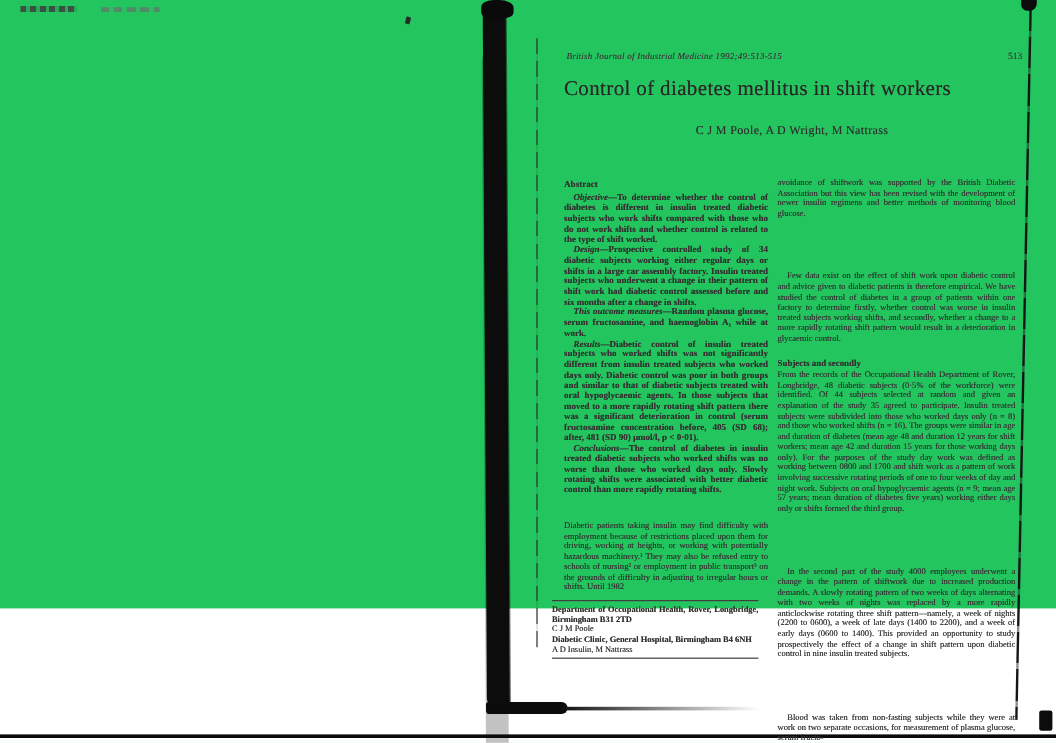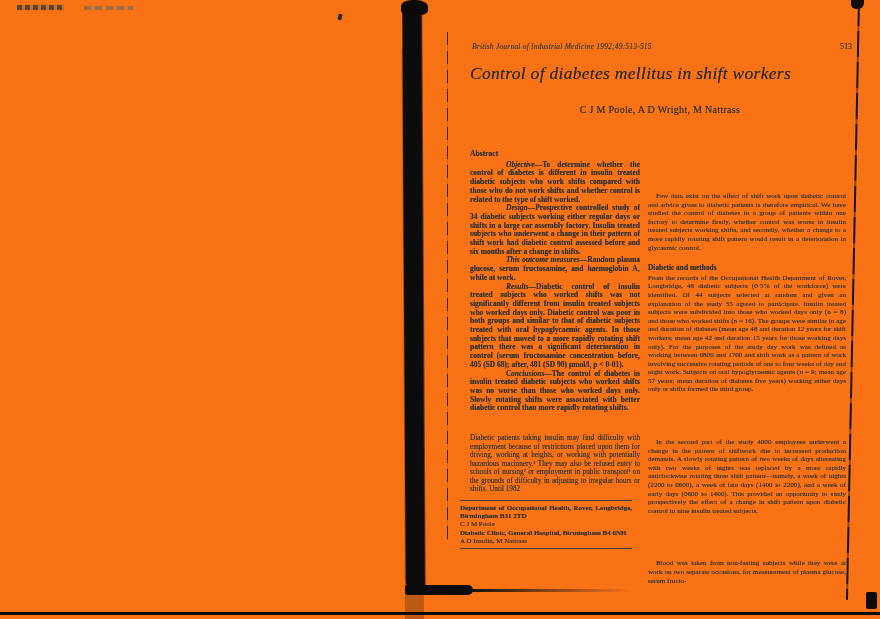--- a/index.html
+++ b/index.html
@@ -4,22 +4,22 @@
 <style>
   html, body {
     margin: 0; padding: 0;
     width: 880px; height: 619px;
     background: #ffffff;
     overflow: hidden;
     font-family: "Liberation Serif", "DejaVu Serif", serif;
   }
   #page {
     position: relative;
-    width: 880px; height: 619px;
-    background: #f97316;
+    width: 880px; height: 507px;
+    background: #22c55e;
   }
   
   .tl-mark-1 {
     position: absolute; left: 17px; top: 5px; width: 47px; height: 5px;
     background: repeating-linear-gradient(90deg, #3d3d3d 0 5px, rgba(70,70,70,.25) 5px 8px);
     opacity: .85;
   }
   .tl-mark-2 {
     position: absolute; left: 84px; top: 6px; width: 49px; height: 4px;
     background: repeating-linear-gradient(90deg, #6a6a6a 0 7px, rgba(120,120,120,.2) 7px 11px);
@@ -79,34 +79,33 @@
     position: absolute; left: 472px; top: 42px; width: 260px;
     font-style: italic; font-size: 7.5px; letter-spacing: .2px; color: #3a3a38;
   }
   .page-number {
     position: absolute; left: 840px; top: 42px; font-size: 8px; color: #3a3a38;
   }
   .article-title {
     position: absolute; left: 470px; top: 63px; width: 390px;
     font-size: 17.5px; font-weight: 400; letter-spacing: .3px; color: #262624;
     margin: 0;
-    font-style: italic;
   }
   .authors-line {
     position: absolute; left: 470px; top: 104px; width: 380px;
     font-size: 10px; letter-spacing: .3px; color: #2e2e2c; text-align: center;
   }
   .abstract-block {
     position: absolute; left: 470px; top: 150px; width: 170px;
     font-size: 7.5px; line-height: 8.7px; font-weight: bold;
     text-align: justify;
   }
   .abstract-heading { font-weight: bold; font-size: 7.6px; margin: 0 0 2px 0; }
   .abs-p { margin: 0; text-indent: 8px; }
-  .abs-label { font-style: italic; margin-left: 28px; }
+  .abs-label { font-style: italic; }
   .intro-para {
     position: absolute; left: 470px; top: 434px; width: 170px;
     font-size: 7.2px; line-height: 8.5px; text-align: justify; margin: 0;
   }
   .affil-block {
     position: absolute; left: 460px; top: 500px; width: 172px;
     font-size: 7px; line-height: 8px;
   }
   .affil-rule { border: none; border-top: 1px solid #3f3f3d; margin: 0 0 3px 0; }
   .affil-rule.bottom { margin: 3px 0 0 0; }
@@ -161,20 +160,21 @@
   <div class="affil-block txt">
     <hr class="affil-rule">
     <p class="affil-addr">Department of Occupational Health, Rover, Longbridge, Birmingham B31 2TD</p>
     <p class="affil-name">C J M Poole</p>
     <p class="affil-addr">Diabetic Clinic, General Hospital, Birmingham B4 6NH</p>
     <p class="affil-name">A D Insulin, M Nattrass</p>
     <hr class="affil-rule bottom">
   </div>
 
   <div class="right-col txt">
+    <p class="noindent">avoidance of shiftwork was supported by the British Diabetic Association but this view has been revised with the development of newer insulin regimens and better methods of monitoring blood glucose.</p>
     <p class="indent">Few data exist on the effect of shift work upon diabetic control and advice given to diabetic patients is therefore empirical. We have studied the control of diabetes in a group of patients within one factory to determine firstly, whether control was worse in insulin treated subjects working shifts, and secondly, whether a change to a more rapidly rotating shift pattern would result in a deterioration in glycaemic control.</p>
-    <h2 class="section-heading">Diabetic and methods</h2>
+    <h2 class="section-heading">Subjects and secondly</h2>
     <p class="noindent">From the records of the Occupational Health Department of Rover, Longbridge, 48 diabetic subjects (0·5% of the workforce) were identified. Of 44 subjects selected at random and given an explanation of the study 35 agreed to participate. Insulin treated subjects were subdivided into those who worked days only (n = 8) and those who worked shifts (n = 16). The groups were similar in age and duration of diabetes (mean age 48 and duration 12 years for shift workers; mean age 42 and duration 15 years for those working days only). For the purposes of the study day work was defined as working between 0800 and 1700 and shift work as a pattern of work involving successive rotating periods of one to four weeks of day and night work. Subjects on oral hypoglycaemic agents (n = 9; mean age 57 years; mean duration of diabetes five years) working either days only or shifts formed the third group.</p>
     <p class="indent">In the second part of the study 4000 employees underwent a change in the pattern of shiftwork due to increased production demands. A slowly rotating pattern of two weeks of days alternating with two weeks of nights was replaced by a more rapidly anticlockwise rotating three shift pattern—namely, a week of nights (2200 to 0600), a week of late days (1400 to 2200), and a week of early days (0600 to 1400). This provided an opportunity to study prospectively the effect of a change in shift pattern upon diabetic control in nine insulin treated subjects.</p>
     <p class="indent">Blood was taken from non-fasting subjects while they were at work on two separate occasions, for measurement of plasma glucose, serum fructo-</p>
   </div>
 
 </div>
 
 </body></html>

